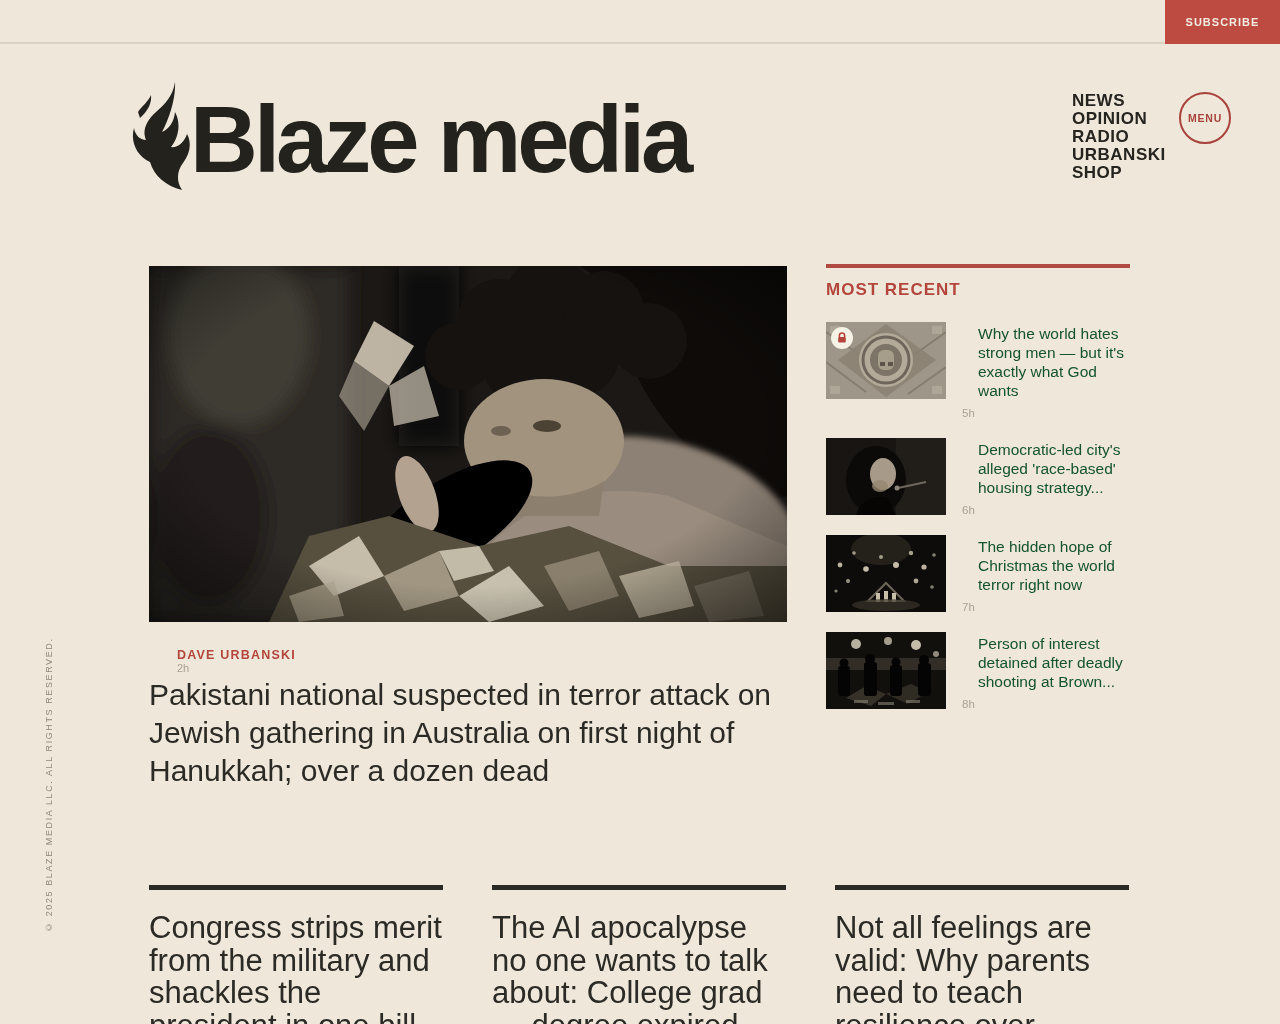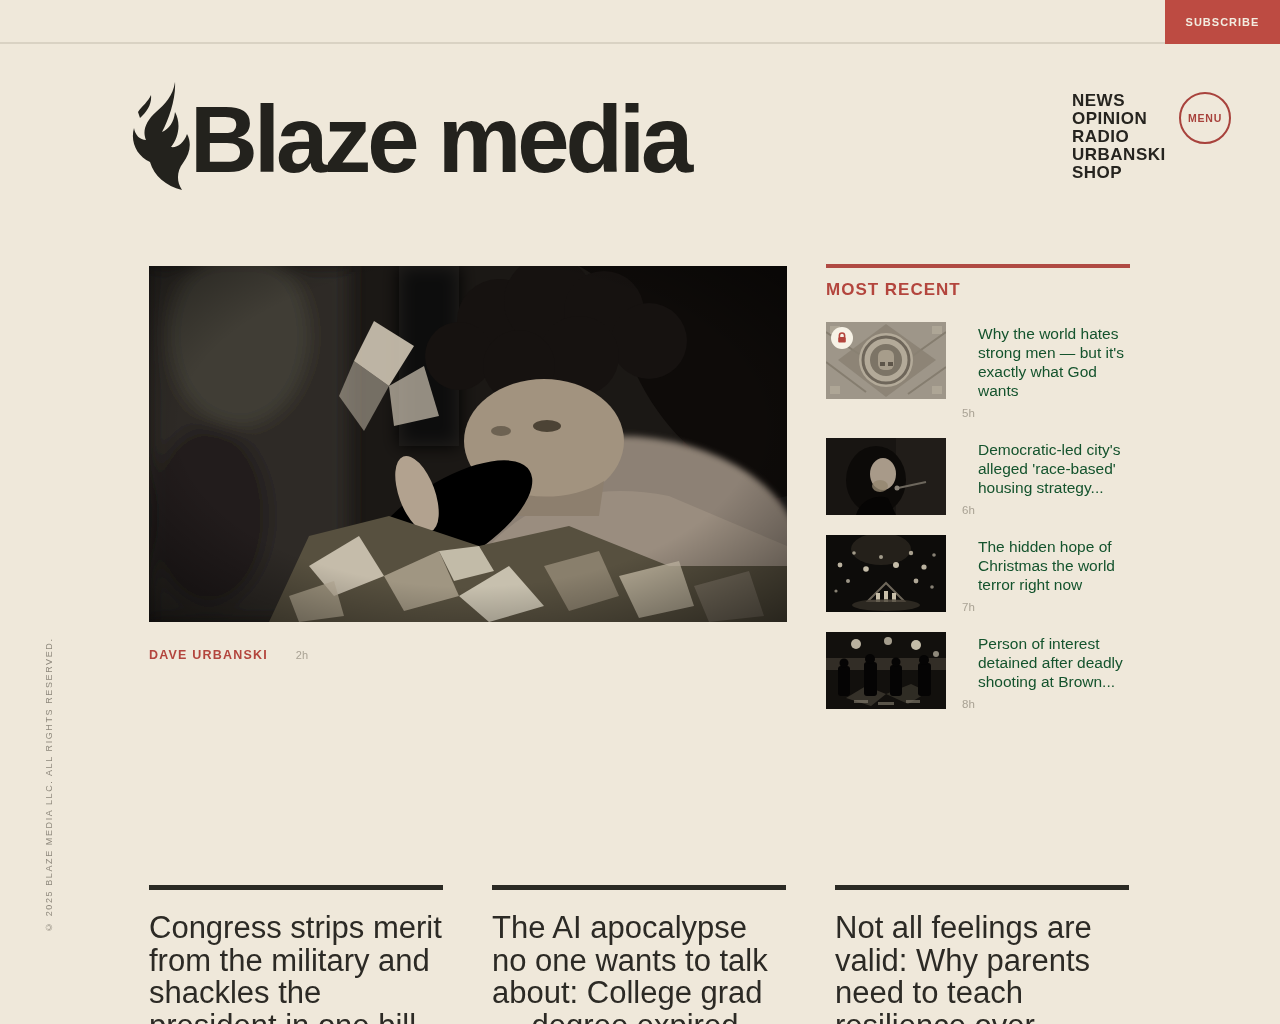--- a/index.html
+++ b/index.html
@@ -41,21 +41,21 @@
     border-radius:50%; border:2px solid #a8423c; background:transparent;
     color:#a8423c; font-family:"Liberation Sans",sans-serif;
     font-size:10.5px; font-weight:bold; letter-spacing:0.8px; cursor:pointer;
   }
 
   
   .hero-image {
     position:absolute; left:149px; top:266px; width:638px; height:356px;
     overflow:hidden; background:#161310; cursor:pointer;
   }
-  .byline { position:absolute; left:149px; top:648px; display:flex; align-items:baseline; }
+  .byline { position:absolute; left:149px; top:648px; display:flex; align-items:baseline;flex-direction:column; }
   .byline .author {
     color:#b3453d; font-size:12.5px; font-weight:bold; letter-spacing:1.2px; cursor:pointer;
   }
   .byline .time { color:#a9a294; font-size:11px; margin-left:28px; }
   .hero-headline {
     position:absolute; left:149px; top:676px; width:645px;
     font-size:30px; line-height:38px; color:#2c2a25; font-weight:normal; cursor:pointer;
   }
 
   
@@ -185,20 +185,21 @@
       </g>
       <rect width="638" height="356" fill="url(#vig)"></rect>
     </svg>
   </div>
 
   <div class="byline">
     <span class="author">DAVE URBANSKI</span>
     <span class="time">2h</span>
   </div>
 
+  <h1 class="hero-headline">Pakistani national suspected in terror attack on Jewish gathering in Australia on first night of Hanukkah; over a dozen dead</h1>
 
   <aside class="sidebar">
     <div class="sidebar-rule"></div>
     <div class="sidebar-title">MOST RECENT</div>
 
     <div class="recent-list">
 
       <div class="recent-item">
         <div class="thumb">
           <svg width="120" height="77" viewBox="0 0 120 77">

